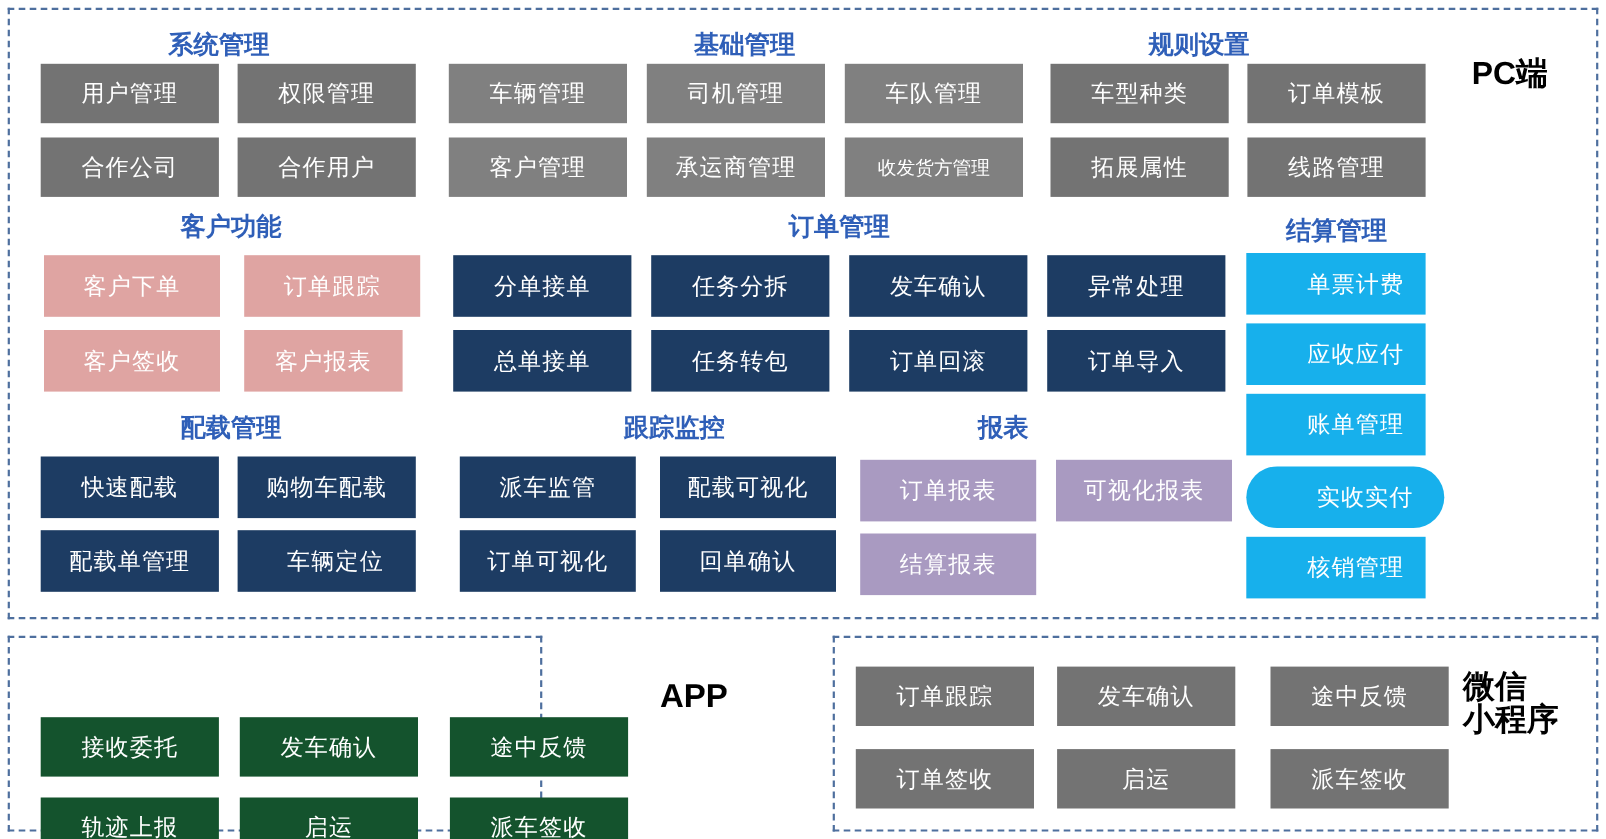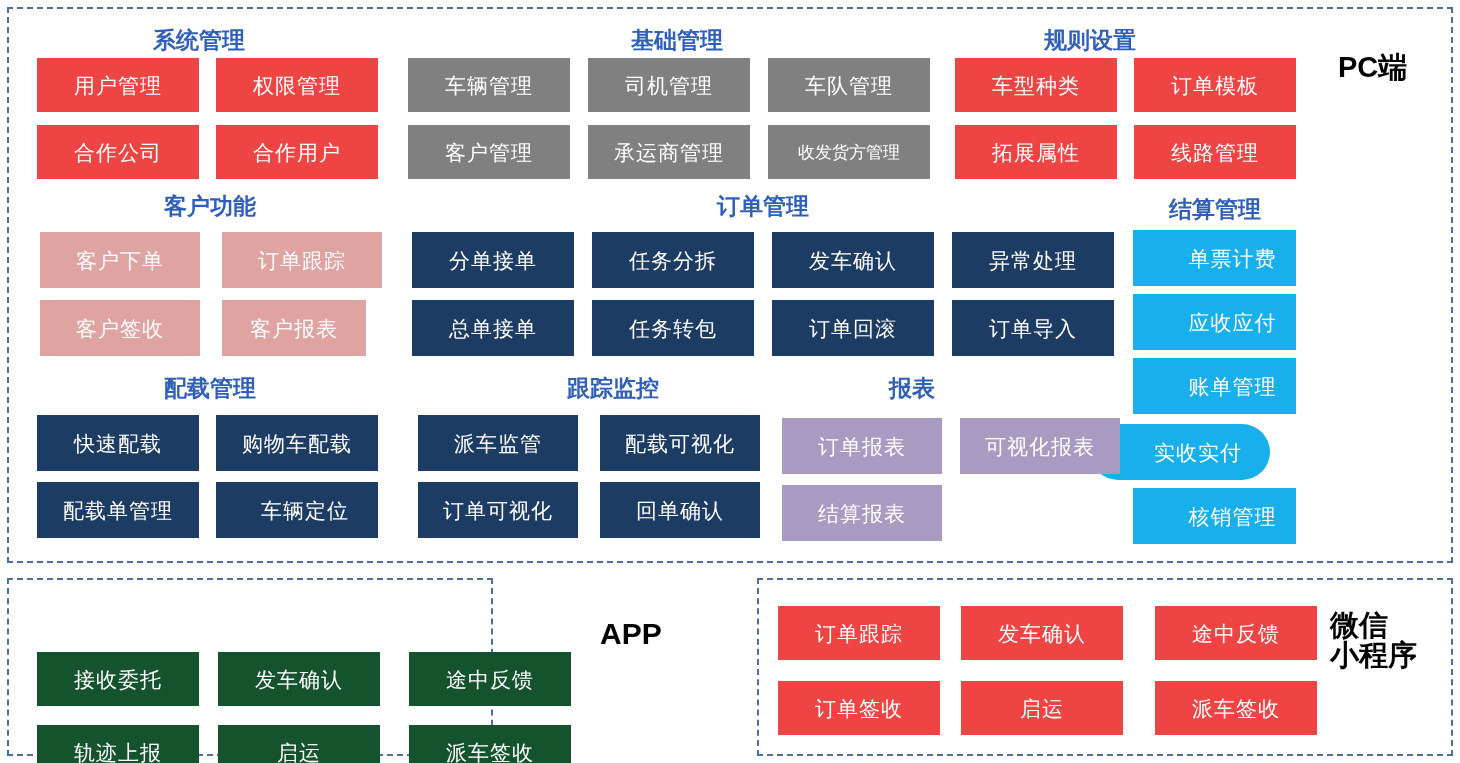--- a/index.html
+++ b/index.html
@@ -48,21 +48,21 @@
     display:flex;
     align-items:center;
     justify-content:center;
     color:#ffffff;
     font-size:21px;
     line-height:1;
     white-space:nowrap;
     letter-spacing:1px;
   }
   .cell.sm{font-size:17px;letter-spacing:0px;}
-  .c-blue{background:#ef4444;}
+  .c-blue{background:#737373;}
   .c-gray{background:#808080;}
   .c-navy{background:#1d3c63;}
   .c-pink{background:#dfa4a2;}
   .c-cyan{background:#17b0ec;padding-left:36px;}
   .c-purple{background:#a99ac1;}
   .c-green{background:#14532d;margin-top:44px;}
 </style>
 </head>
 <body>
 
@@ -105,21 +105,21 @@
 <div class="cell c-navy" style="left:772px;top:232px;width:162px;height:56px;">发车确认</div>
 <div class="cell c-navy" style="left:952px;top:232px;width:162px;height:56px;">异常处理</div>
 <div class="cell c-navy" style="left:412px;top:300px;width:162px;height:56px;">总单接单</div>
 <div class="cell c-navy" style="left:592px;top:300px;width:162px;height:56px;">任务转包</div>
 <div class="cell c-navy" style="left:772px;top:300px;width:162px;height:56px;">订单回滚</div>
 <div class="cell c-navy" style="left:952px;top:300px;width:162px;height:56px;">订单导入</div>
 
 <div class="cell c-cyan" style="left:1133px;top:230px;width:163px;height:56px;">单票计费</div>
 <div class="cell c-cyan" style="left:1133px;top:294px;width:163px;height:56px;">应收应付</div>
 <div class="cell c-cyan" style="left:1133px;top:358px;width:163px;height:56px;">账单管理</div>
-<div class="cell c-cyan" style="left:1090px;top:424px;width:180px;height:56px;border-radius:28px;">实收实付</div>
+<div class="cell c-cyan" style="left:1133px;top:424px;width:180px;height:56px;border-radius:28px;">实收实付</div>
 <div class="cell c-cyan" style="left:1133px;top:488px;width:163px;height:56px;">核销管理</div>
 
 <div class="group-title" style="left:130px;top:377px;width:160px;">配载管理</div>
 <div class="group-title" style="left:533px;top:377px;width:160px;">跟踪监控</div>
 <div class="group-title" style="left:862px;top:377px;width:100px;">报表</div>
 
 <div class="cell c-navy" style="left:37px;top:415px;width:162px;height:56px;">快速配载</div>
 <div class="cell c-navy" style="left:216px;top:415px;width:162px;height:56px;">购物车配载</div>
 <div class="cell c-navy" style="left:37px;top:482px;width:162px;height:56px;">配载单管理</div>
 <div class="cell c-navy" style="left:216px;top:482px;width:162px;height:56px;padding-left:16px;">车辆定位</div>

